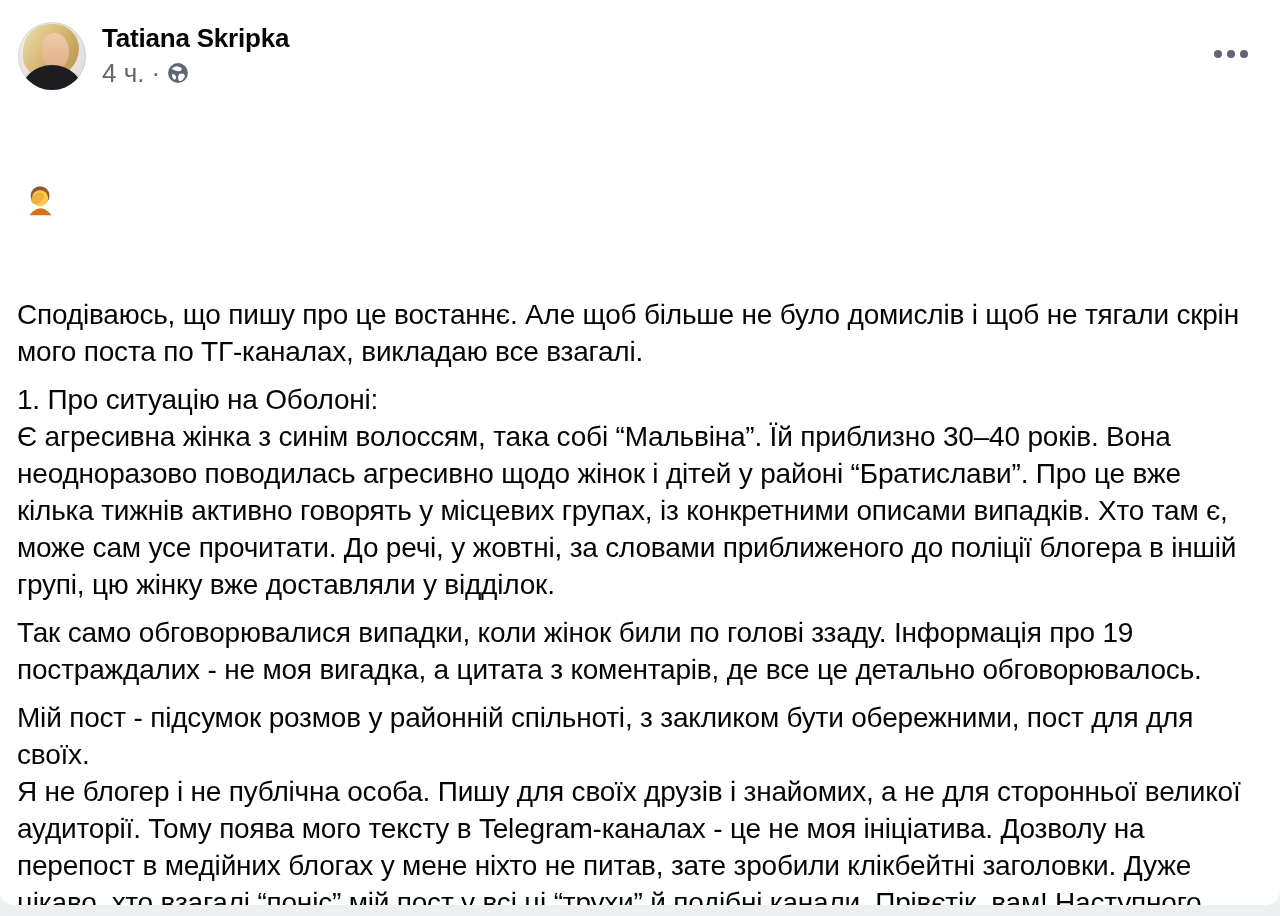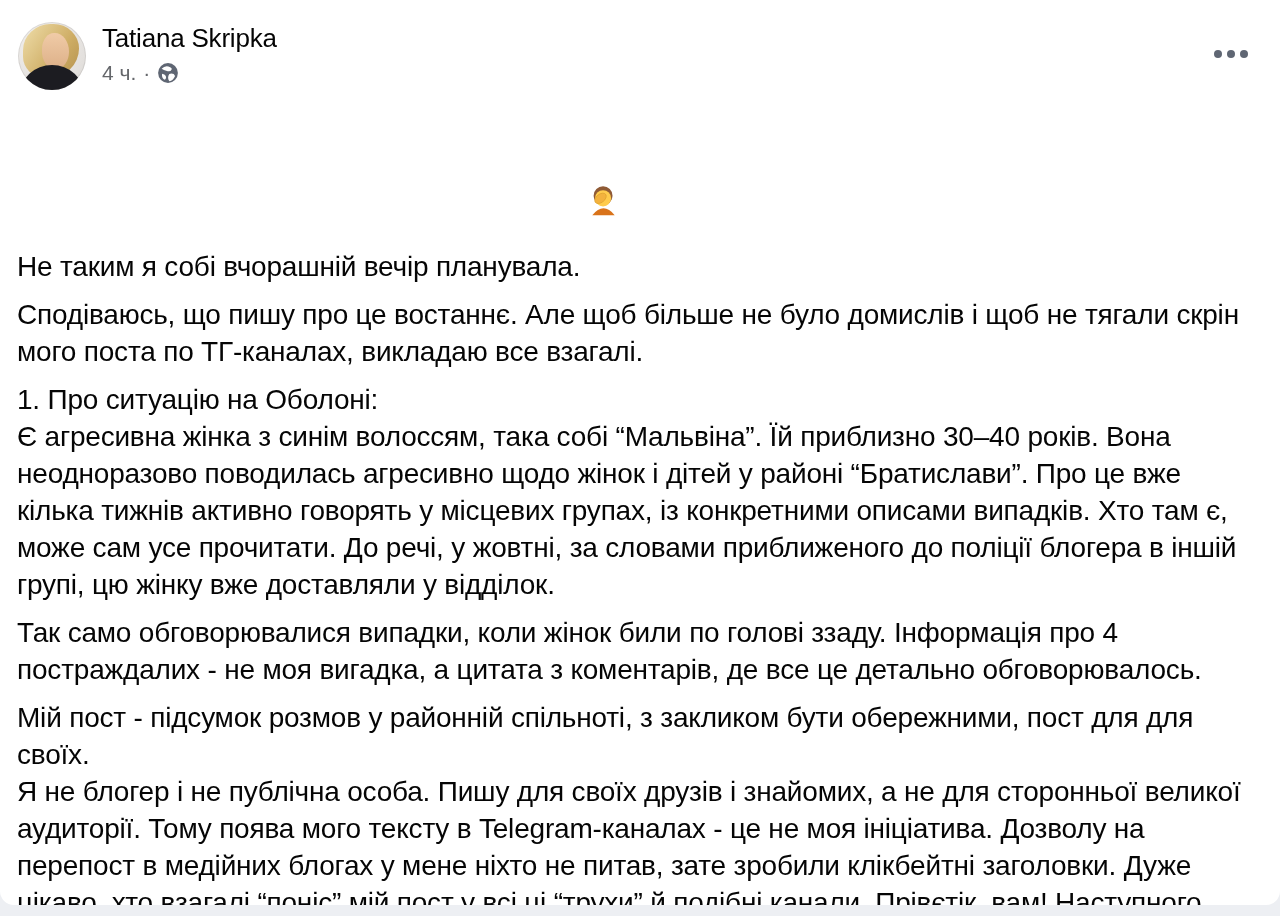--- a/index.html
+++ b/index.html
@@ -58,34 +58,34 @@
     position: absolute;
     left: 2px; bottom: -9px;
     width: 64px; height: 34px;
     background: #1c1c21;
     border-radius: 50% 50% 0 0 / 88% 88% 0 0;
   }
   .head-text { margin-left: 16px; padding-top: 1px; }
   .author {
     display: block;
     font-size: 26px;
-    font-weight: 400;
+    font-weight: 700;
     color: #050505;
     line-height: 30px;
     text-decoration: none;
     letter-spacing: -0.2px;
     cursor: pointer;
   }
   .meta {
     display: flex;
     align-items: center;
     gap: 7px;
     margin-top: 8px;
     color: #65676b;
-    font-size: 21px;
+    font-size: 26px;
     line-height: 24px;
   }
   .meta .time { color: #65676b; text-decoration: none; cursor: pointer; }
   .meta .sep { color: #65676b; }
   .globe { display: inline-flex; }
   .globe svg { width: 22px; height: 22px; display: block; }
   .menu-btn {
     position: absolute;
     right: 24px; top: 42px;
     background: none;
@@ -157,34 +157,34 @@
           <i></i>
           <i></i>
           <i></i>
         </span>
     </button>
 
   </header>
 
   <div class="content">
 
-    <p class="para"><span>Не таким я собі вчорашній вечір планувала.</span><span class="emoji" title="🤦">
+    <p class="para"><span class="emoji" title="🤦">
       <svg viewBox="0 0 36 36" aria-hidden="true">
         <circle cx="17.5" cy="12.5" r="11" fill="#8f5a35"></circle>
         <circle cx="17.5" cy="15.5" r="9.4" fill="#ffcb4c"></circle>
         <path d="M5 35 Q18 19 31 35 Z" fill="#d9731a"></path>
         <ellipse cx="14.5" cy="15.5" rx="7.6" ry="4.8" transform="rotate(-38 14.5 15.5)" fill="#f3b23e" stroke="#d99c2b" stroke-width="0.7"></ellipse>
       </svg>
     </span></p>
 
     <p class="para">Сподіваюсь, що пишу про це востаннє. Але щоб більше не було домислів і щоб не тягали скрін мого поста по ТГ-каналах, викладаю все взагалі.</p>
 
     <p class="para">1. Про ситуацію на Оболоні:
 Є агресивна жінка з синім волоссям, така собі “Мальвіна”. Їй приблизно 30–40 років. Вона неодноразово поводилась агресивно щодо жінок і дітей у районі “Братислави”. Про це вже кілька тижнів активно говорять у місцевих групах, із конкретними описами випадків. Хто там є, може сам усе прочитати. До речі, у жовтні, за словами приближеного до поліції блогера в іншій групі, цю жінку вже доставляли у відділок.</p>
 
-    <p class="para">Так само обговорювалися випадки, коли жінок били по голові ззаду. Інформація про 4 постраждалих - не моя вигадка, а цитата з коментарів, де все це детально обговорювалось.</p>
+    <p class="para">Так само обговорювалися випадки, коли жінок били по голові ззаду. Інформація про 19 постраждалих - не моя вигадка, а цитата з коментарів, де все це детально обговорювалось.</p>
 
     <p class="para">Мій пост - підсумок розмов у районній спільноті, з закликом бути обережними, пост для для своїх.
 Я не блогер і не публічна особа. Пишу для своїх друзів і знайомих, а не для сторонньої великої аудиторії. Тому поява мого тексту в Telegram-каналах - це не моя ініціатива. Дозволу на перепост в медійних блогах у мене ніхто не питав, зате зробили клікбейтні заголовки. Дуже цікаво, хто взагалі “поніс” мій пост у всі ці “трухи” й подібні канали. Прівєтік, вам! Наступного разу питайте, чи дає людина згоду на публікацію її текста в великих пабліках, не будьте крисами.</p>
 
   </div>
 
 </article>
 
 </body></html>

